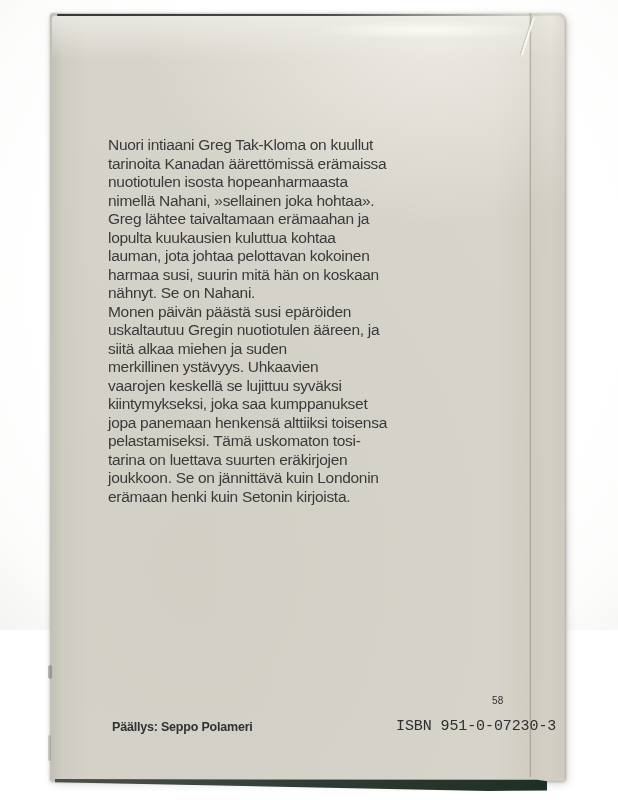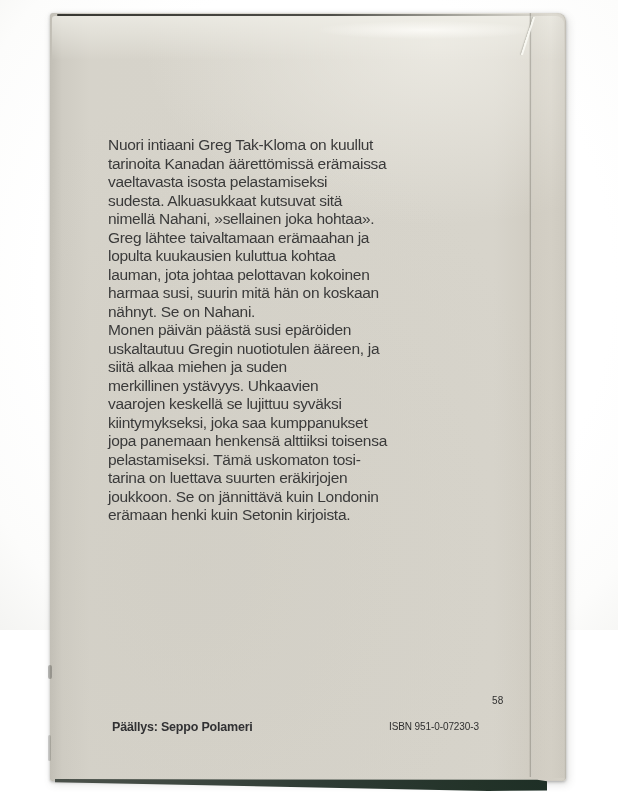--- a/index.html
+++ b/index.html
@@ -156,48 +156,48 @@
     left: 62px;
     top: 706px;
     font-size: 12.5px;
     line-height: 16px;
     letter-spacing: -0.2px;
     color: #313133;
     font-weight: bold;
   }
   .isbn {
     position: absolute;
-    left: 339px;
+    left: 346px;
     top: 706px;
-    font-size: 10px;
+    font-size: 15px;
     line-height: 16px;
     letter-spacing: -0.1px;
     color: #2f2f2f;
+    font-family: Liberation Mono, monospace;
   }
 </style>
 </head>
 <body>
 
 <div class="photo">
 
   <div class="book">
     <div class="top-edge"></div>
     <div class="sheen"></div>
     <div class="right-panel"></div>
     <div class="crease"></div>
     <div class="corner-crease"></div>
     <div class="edge-nick-1"></div>
     <div class="edge-nick-2"></div>
 
     <div class="blurb">
 
     <div class="blurb-line">Nuori intiaani Greg Tak-Kloma on kuullut</div>
         <div class="blurb-line">tarinoita Kanadan äärettömissä erämaissa</div>
-        <div class="blurb-line">vaeltavasta isosta pelastamiseksi</div>
-        <div class="blurb-line">sudesta. Alkuasukkaat kutsuvat sitä</div>
+        <div class="blurb-line">nuotiotulen isosta hopeanharmaasta</div>
         <div class="blurb-line">nimellä Nahani, »sellainen joka hohtaa».</div>
         <div class="blurb-line">Greg lähtee taivaltamaan erämaahan ja</div>
         <div class="blurb-line">lopulta kuukausien kuluttua kohtaa</div>
         <div class="blurb-line">lauman, jota johtaa pelottavan kokoinen</div>
         <div class="blurb-line">harmaa susi, suurin mitä hän on koskaan</div>
         <div class="blurb-line">nähnyt. Se on Nahani.</div>
         <div class="blurb-line">Monen päivän päästä susi epäröiden</div>
         <div class="blurb-line">uskaltautuu Gregin nuotiotulen ääreen, ja</div>
         <div class="blurb-line">siitä alkaa miehen ja suden</div>
         <div class="blurb-line">merkillinen ystävyys. Uhkaavien</div>

